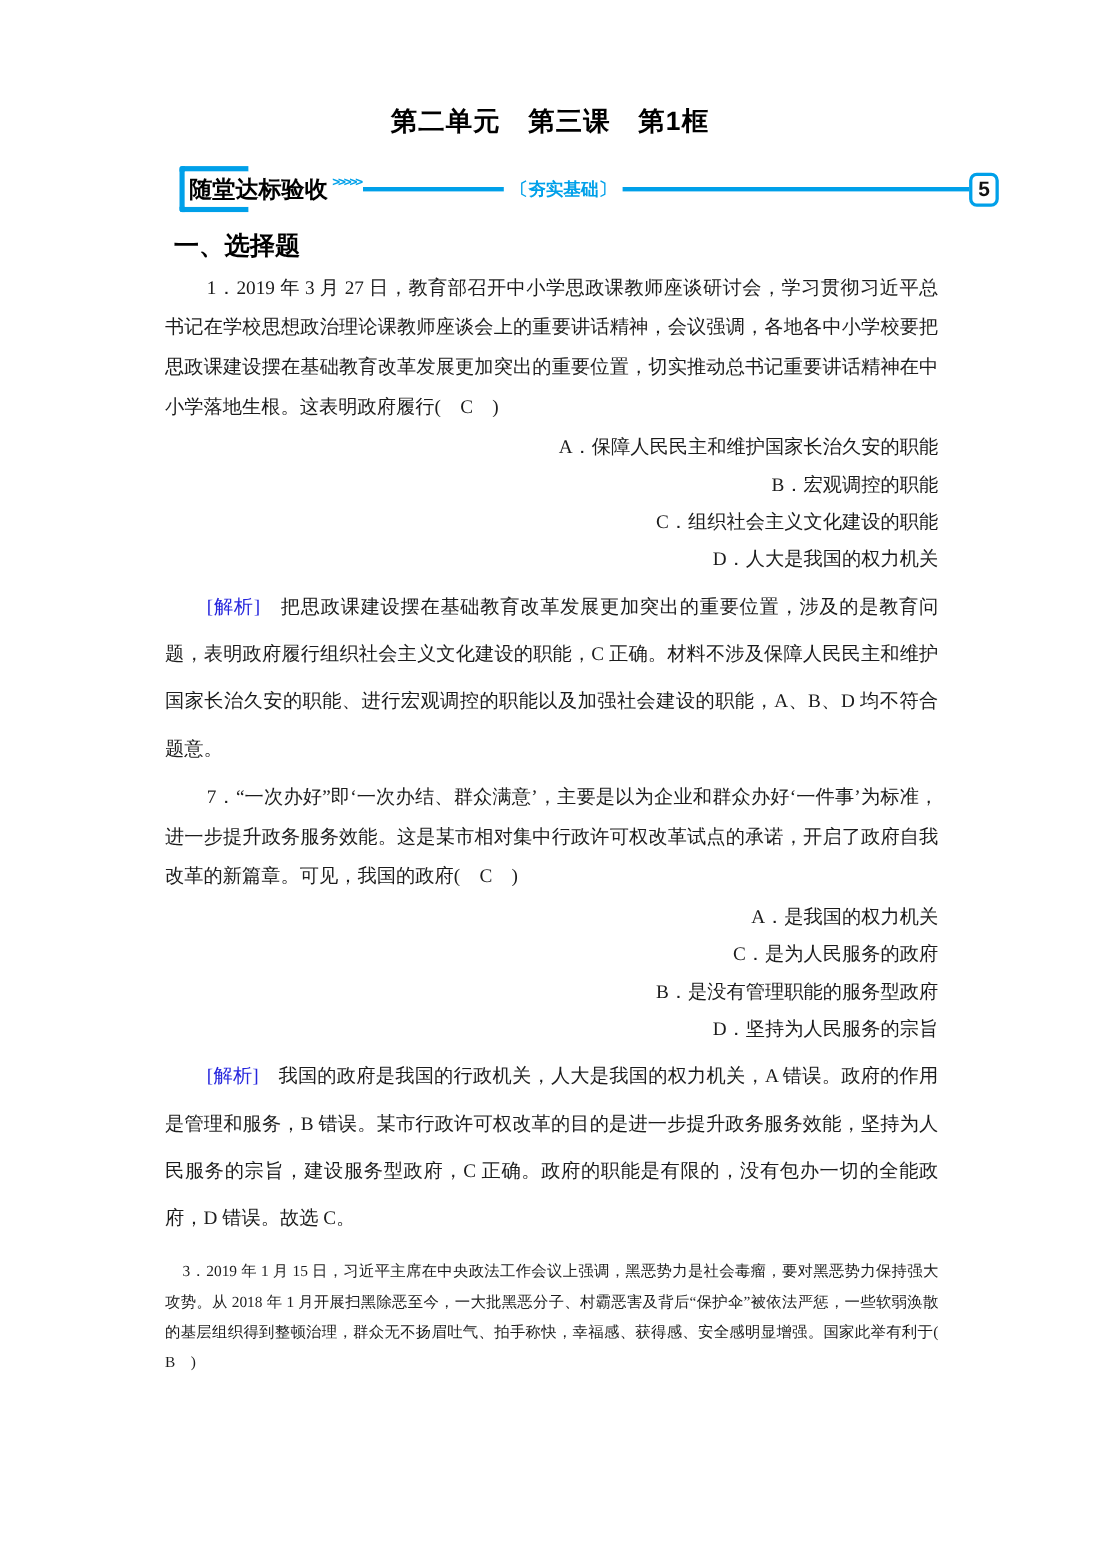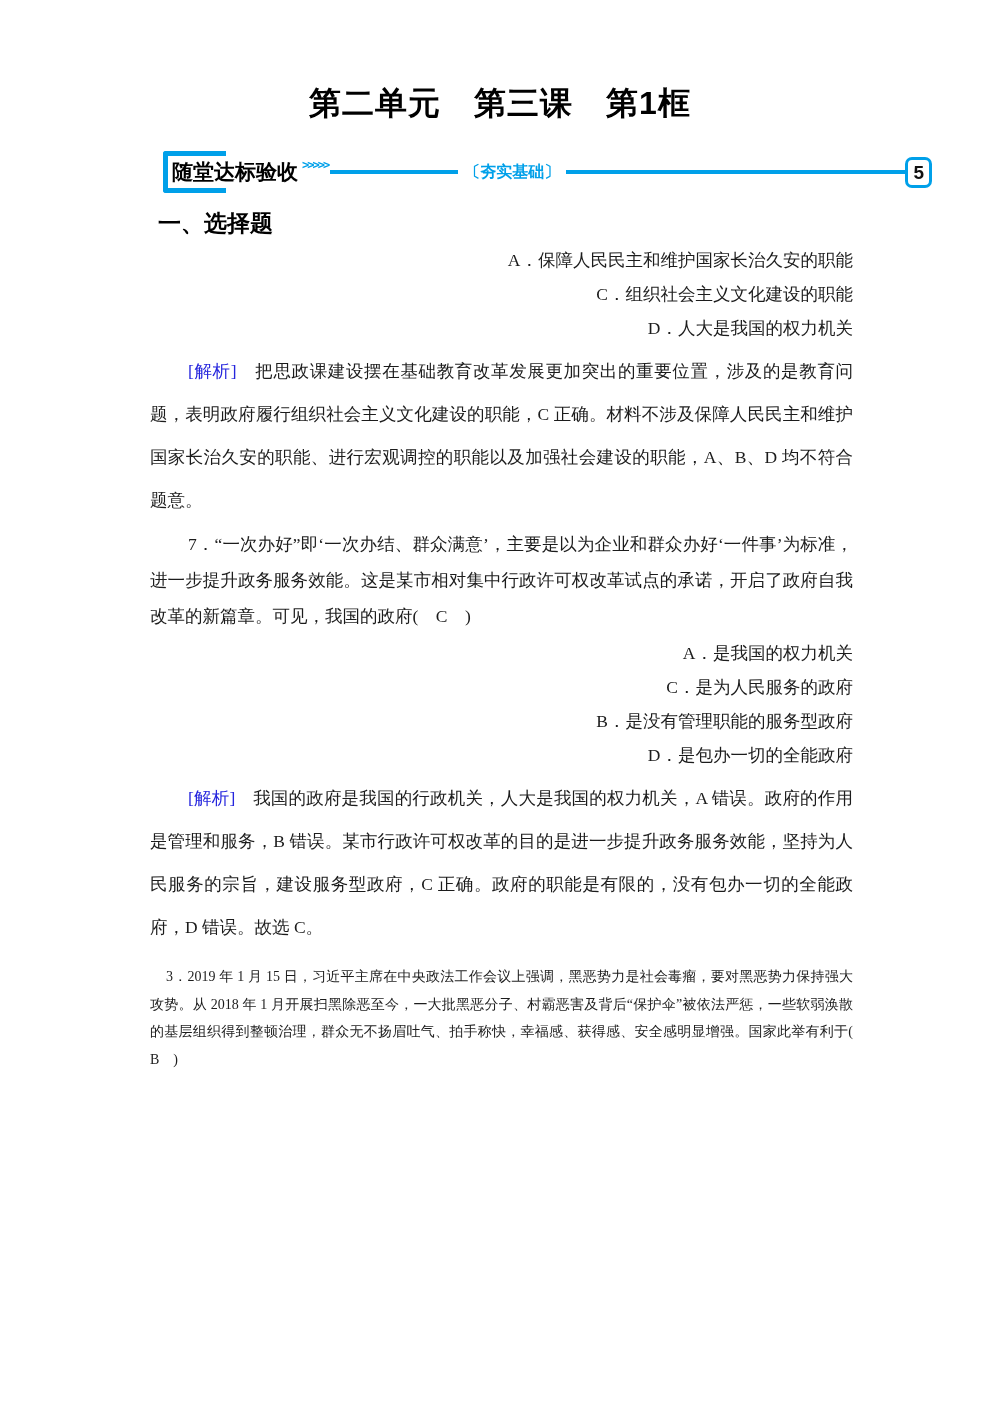--- a/index.html
+++ b/index.html
@@ -10,31 +10,31 @@
   html,body{margin:0;padding:0;background:#ffffff;}
   body{
     width:1000px;height:1414px;
     font-family:"Liberation Serif","DejaVu Serif",serif;
     color:var(--ink);
   }
   .page{position:relative;width:1000px;height:1414px;overflow:hidden;background:#fff;}
 
   
   .title{
-    margin:0;padding-top:82px;
+    margin:12px;padding-top:82px;
     text-align:center;
     font-family:"Liberation Sans","DejaVu Sans",sans-serif;
-    font-weight:bold;font-size:32px;color:#000;
+    font-weight:bold;font-size:24px;color:#000;
     letter-spacing:1px;
   }
 
   
   .header-band{
     display:flex;align-items:center;
-    margin:24px 68px 0 163px;height:44px;
+    margin:24px 92px 0 163px;height:44px;
   }
   .left-tag{
     position:relative;
     font-family:"Liberation Sans","DejaVu Sans",sans-serif;
     font-weight:bold;font-size:21px;color:#000;
     padding:7px 2px 7px 9px;
     white-space:nowrap;
   }
   .left-tag .frame{
     position:absolute;left:0;top:0;bottom:0;width:58px;
@@ -107,32 +107,34 @@
     <div class="rule short"></div>
     <div class="center-label">〔夯实基础〕</div>
     <div class="rule long"></div>
     <div class="badge">5</div>
   </div>
 
   <div class="column">
 
     <div class="section-heading">一、选择题</div>
 
+    <p class="stem">1．2019 年 3 月 27 日，教育部召开中小学思政课教师座谈研讨会，学习贯彻习近平总书记在学校思想政治理论课教师座谈会上的重要讲话精神，会议强调，各地各中小学校要把思政课建设摆在基础教育改革发展更加突出的重要位置，切实推动总书记重要讲话精神在中小学落地生根。这表明政府履行(　C　)</p>
     <div class="options">
       <div>A．保障人民民主和维护国家长治久安的职能</div>
+      <div>B．宏观调控的职能</div>
       <div>C．组织社会主义文化建设的职能</div>
       <div>D．人大是我国的权力机关</div>
     </div>
     <p class="analysis"><span class="analysis-label">[解析]</span>　<span>把思政课建设摆在基础教育改革发展更加突出的重要位置，涉及的是教育问题，表明政府履行组织社会主义文化建设的职能，C 正确。材料不涉及保障人民民主和维护国家长治久安的职能、进行宏观调控的职能以及加强社会建设的职能，A、B、D 均不符合题意。</span></p>
 
     <p class="stem">7．“一次办好”即‘一次办结、群众满意’，主要是以为企业和群众办好‘一件事’为标准，进一步提升政务服务效能。这是某市相对集中行政许可权改革试点的承诺，开启了政府自我改革的新篇章。可见，我国的政府(　C　)</p>
     <div class="options">
       <div>A．是我国的权力机关</div>
       <div>C．是为人民服务的政府</div>
       <div>B．是没有管理职能的服务型政府</div>
-      <div>D．是包办一切的全能政府</div>
+      <div>D．坚持为人民服务的宗旨</div>
     </div>
     <p class="analysis"><span class="analysis-label">[解析]</span>　<span>我国的政府是我国的行政机关，人大是我国的权力机关，A 错误。政府的作用是管理和服务，B 错误。某市行政许可权改革的目的是进一步提升政务服务效能，坚持为人民服务的宗旨，建设服务型政府，C 正确。政府的职能是有限的，没有包办一切的全能政府，D 错误。故选 C。</span></p>
 
     <p class="stem tight">3．2019 年 1 月 15 日，习近平主席在中央政法工作会议上强调，黑恶势力是社会毒瘤，要对黑恶势力保持强大攻势。从 2018 年 1 月开展扫黑除恶至今，一大批黑恶分子、村霸恶害及背后“保护伞”被依法严惩，一些软弱涣散的基层组织得到整顿治理，群众无不扬眉吐气、拍手称快，幸福感、获得感、安全感明显增强。国家此举有利于(　B　)</p>
 
   </div>
 </div>
 
 </body></html>

